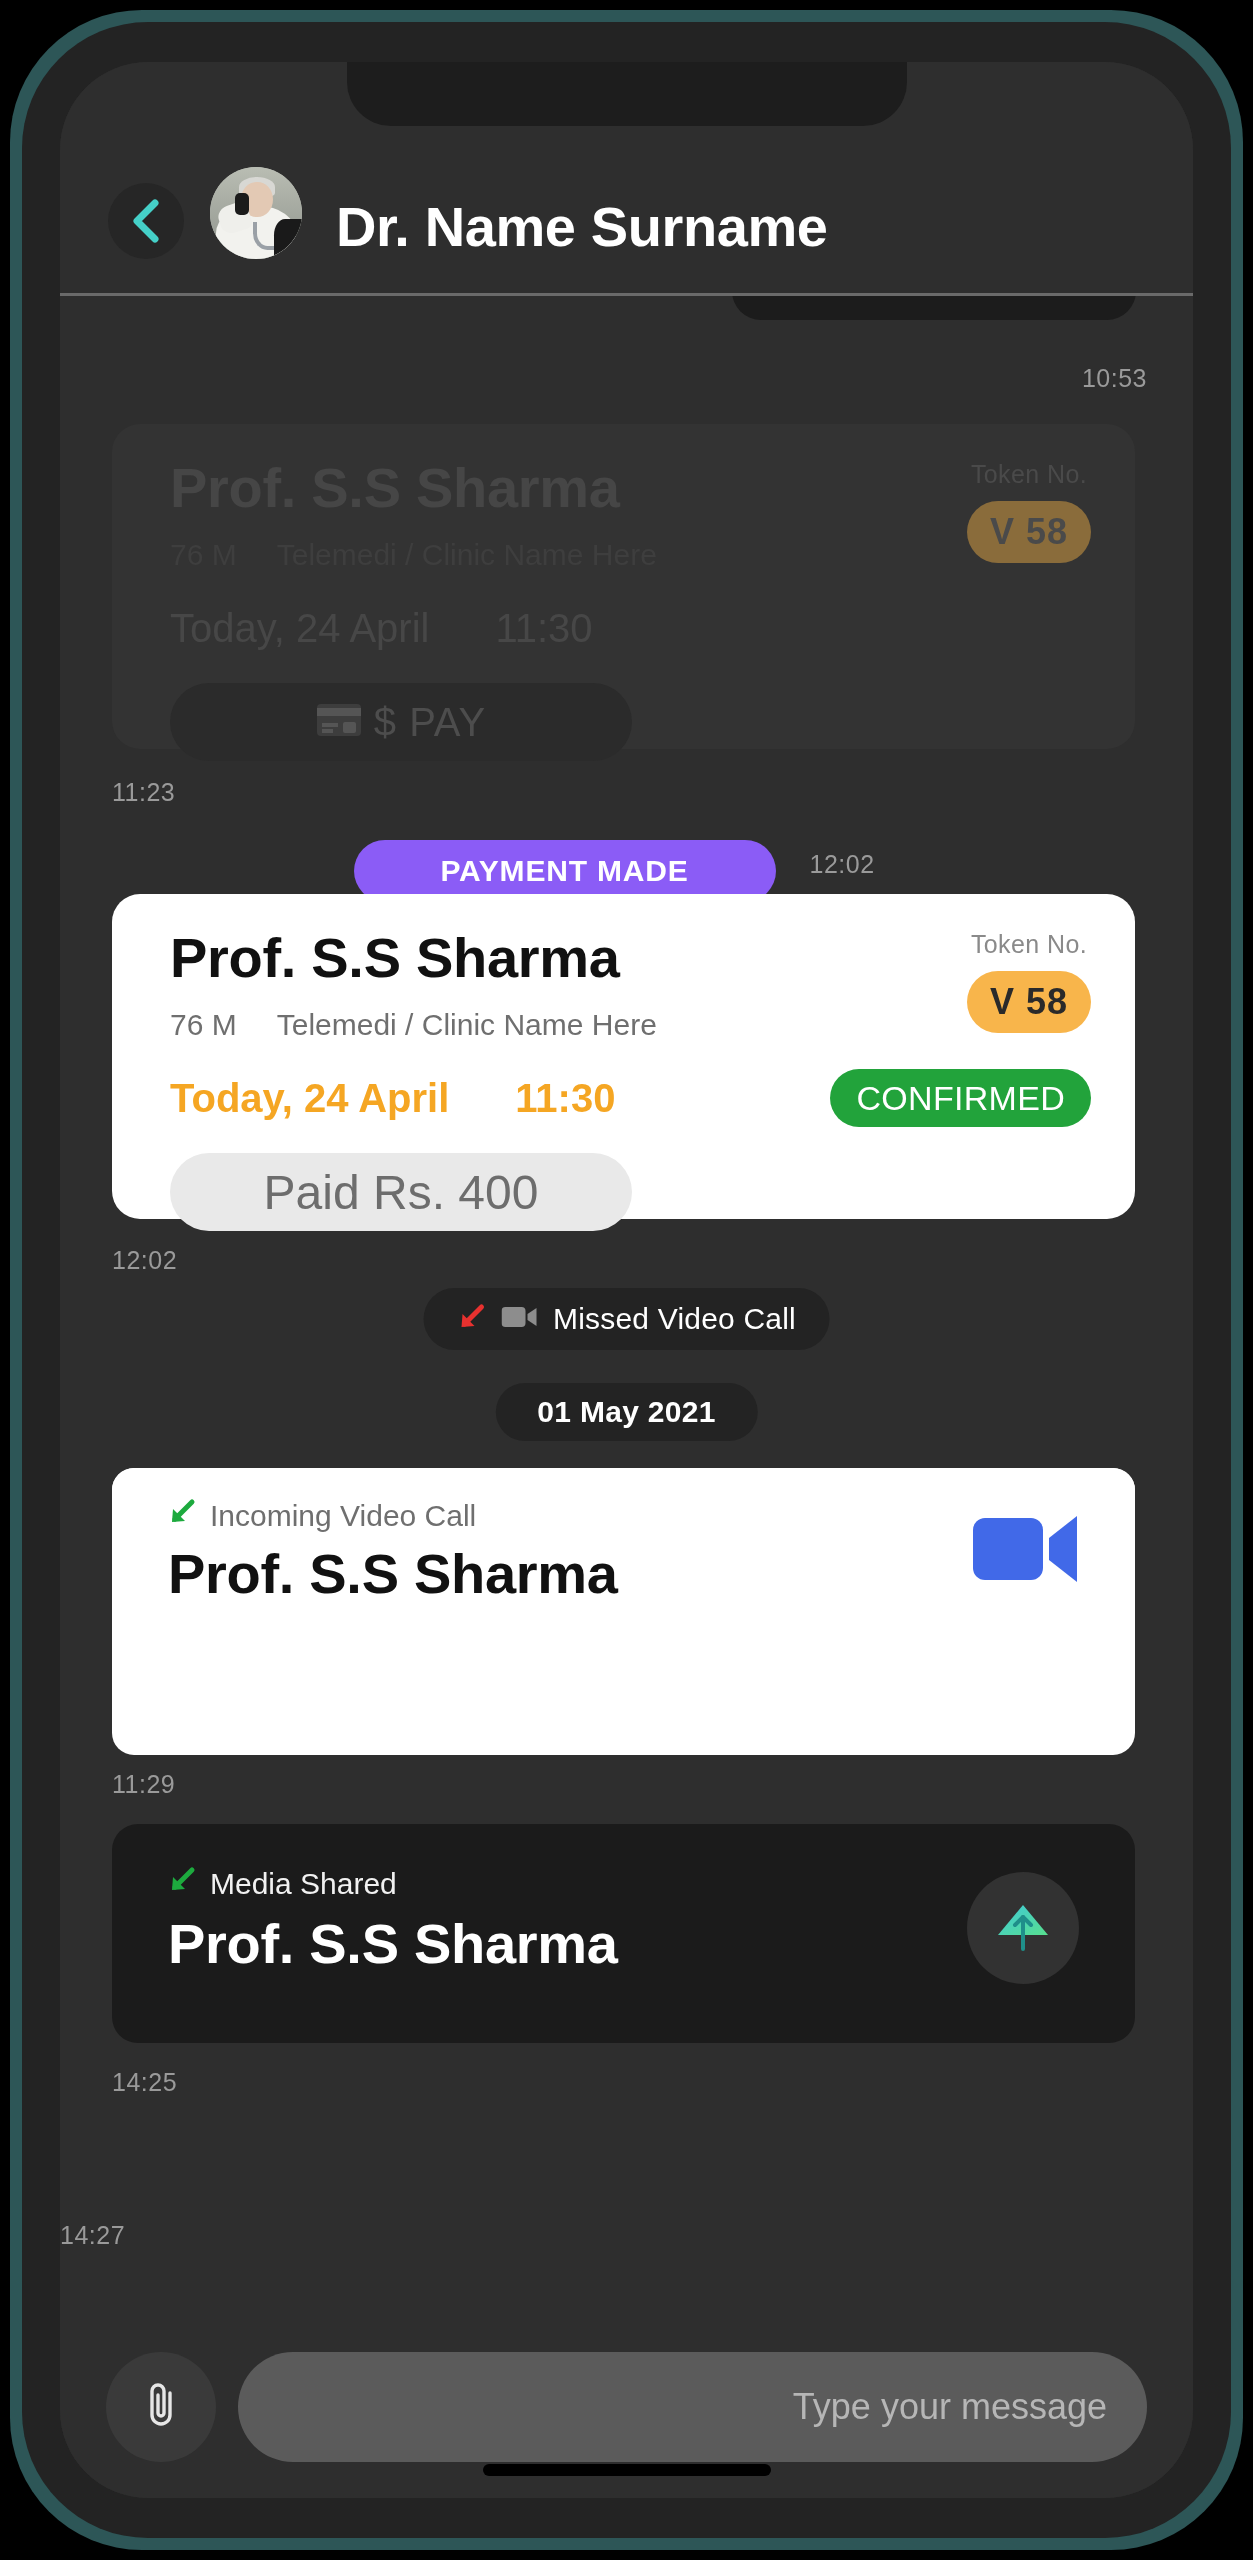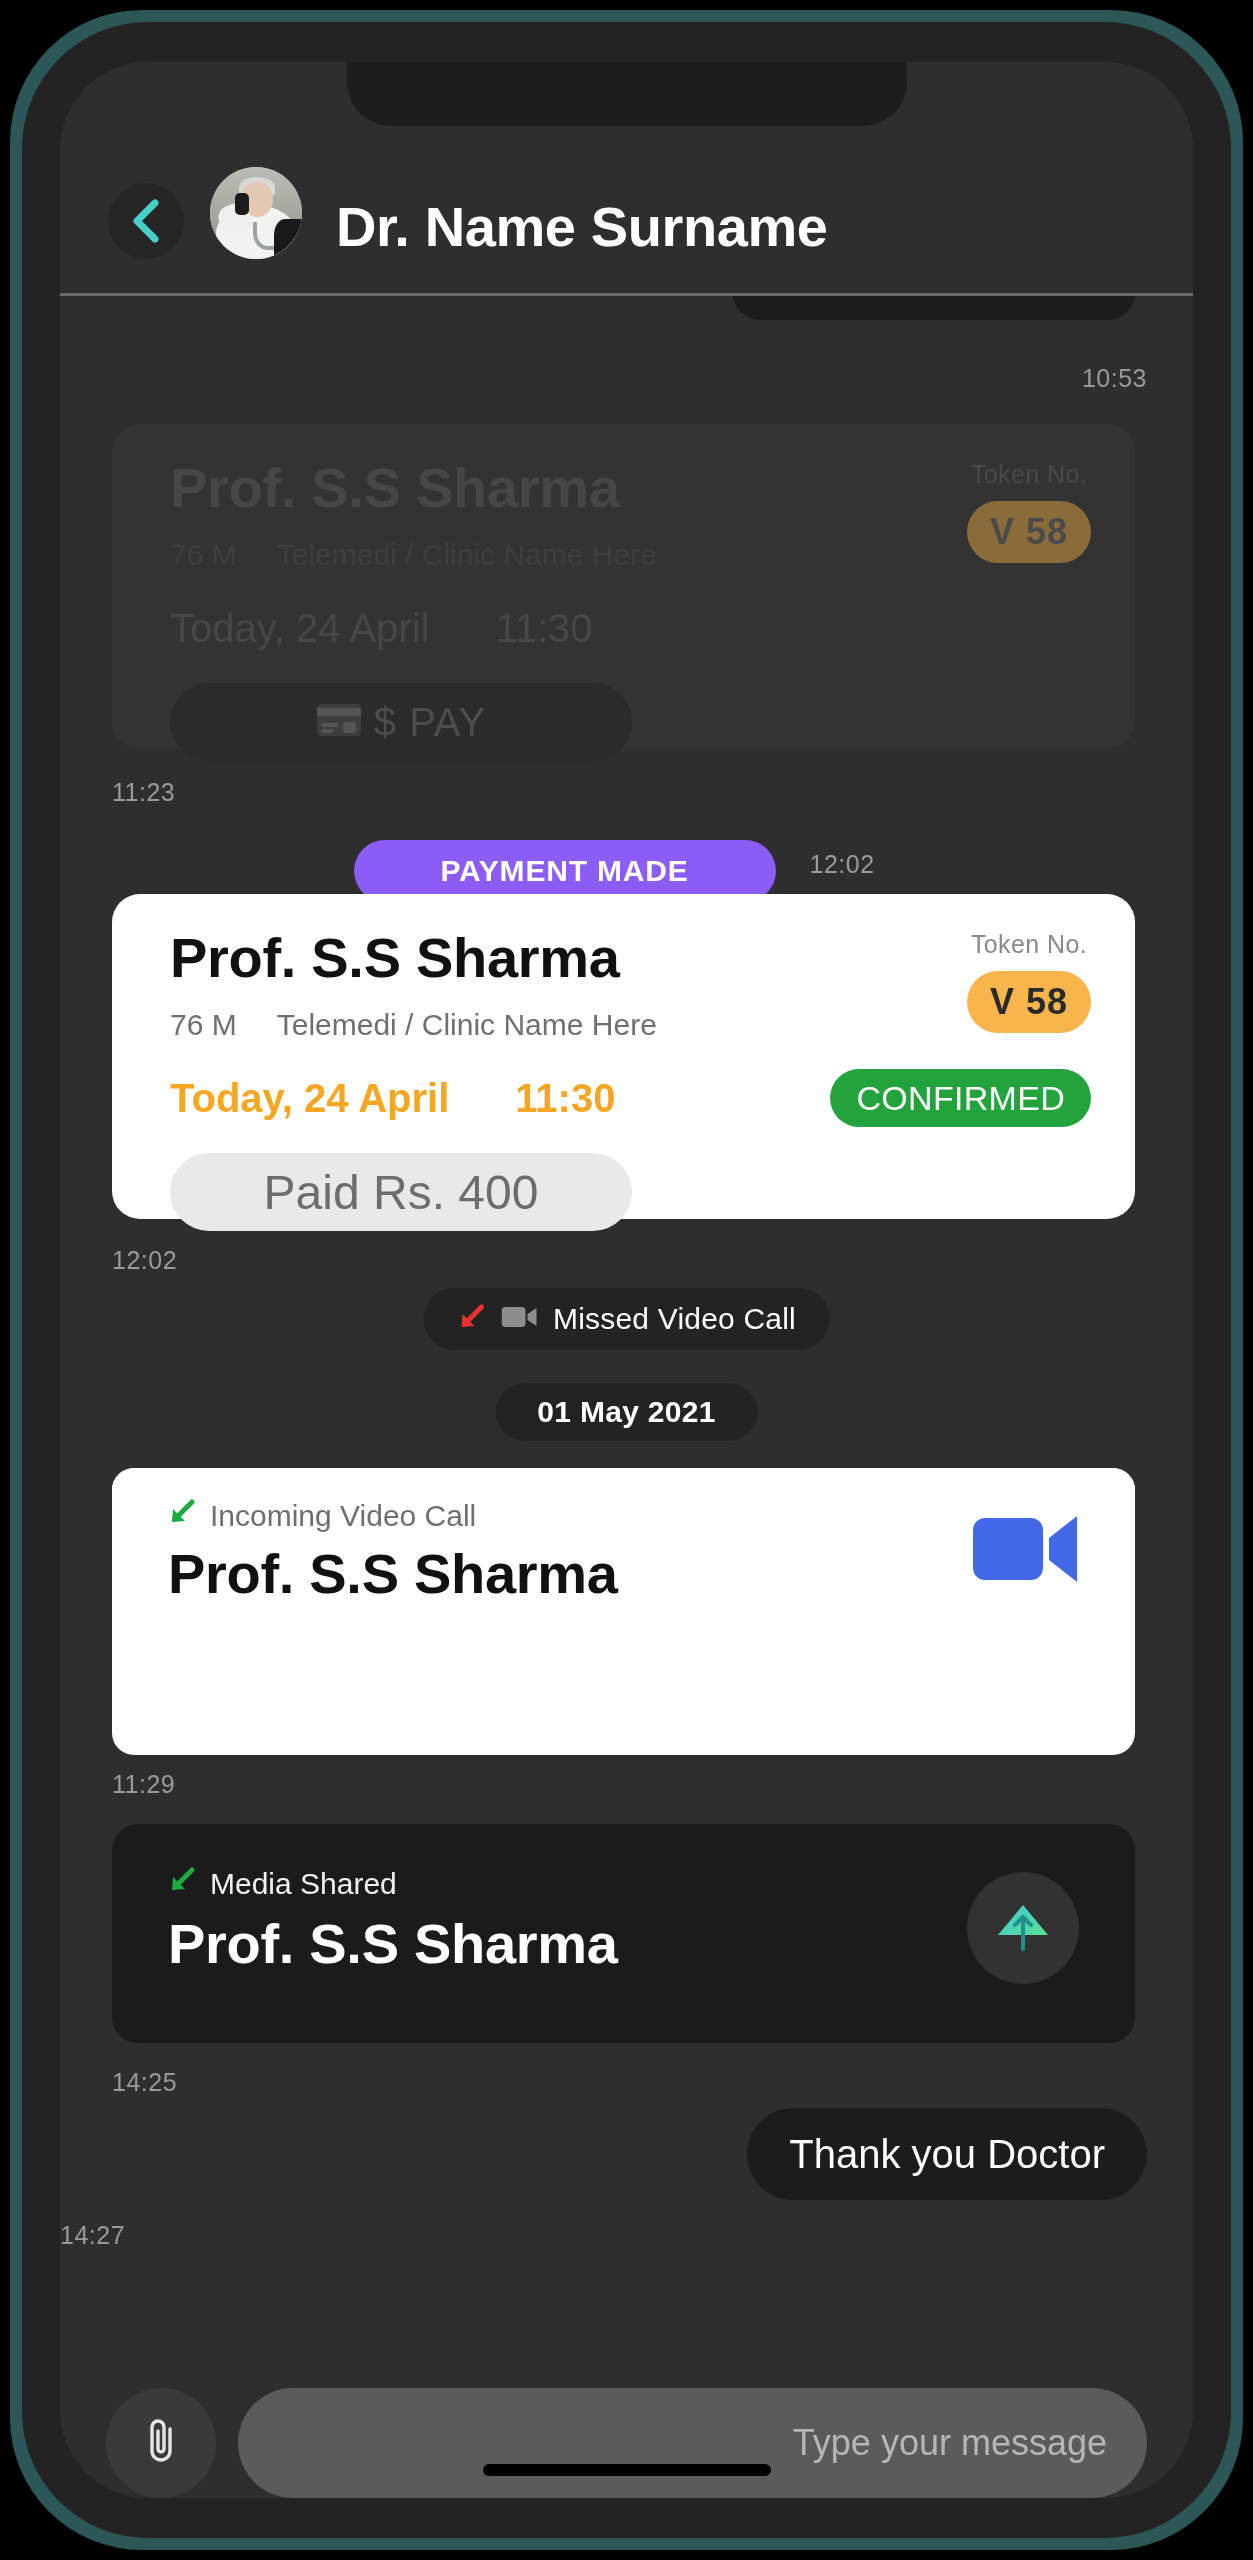--- a/index.html
+++ b/index.html
@@ -464,21 +464,21 @@
 
   
   #composer {
     position: absolute;
     left: 0;
     bottom: 0;
     width: 1133px;
     height: 146px;
     background: #2e2e2e;
     display: flex;
-    align-items: flex-end;
+    align-items: flex-start;
     padding: 0 46px;
     box-sizing: border-box;
     gap: 22px;
     z-index: 25;
   }
   #attach-button {
     width: 110px; height: 110px;
     border-radius: 50%;
     background: #3a3a3a;
     display: flex; align-items: center; justify-content: center;
@@ -670,21 +670,20 @@
             </defs>
             <path d="M33 10 L58 40 L8 40 Z" fill="url(#cg)"></path>
             <path d="M33 54 L33 22" stroke="#1f8f8a" stroke-width="4" stroke-linecap="round"></path>
             <polyline points="25,30 33,22 41,30" fill="none" stroke="#1f8f8a" stroke-width="4" stroke-linecap="round" stroke-linejoin="round"></polyline>
           </svg>
         </div>
       </div>
 
       <div id="ts-1425" class="ts ts-left">14:25</div>
 
-      <div id="msg-bubble">Thank you Doctor</div>
       <div id="ts-1427" class="ts ts-right">14:27</div>
 
     </div>
 
     <div id="composer">
       <div id="attach-button">
         <span>
           <svg width="44" height="52" viewBox="0 0 44 52">
             <path d="M31 14 L31 36 A9 9 0 0 1 13 36 L13 12 A6 6 0 0 1 25 12 L25 34
                      A3 3 0 0 1 19 34 L19 16" fill="none" stroke="#e6e6e6" stroke-width="3.4" stroke-linecap="round" stroke-linejoin="round"></path>

